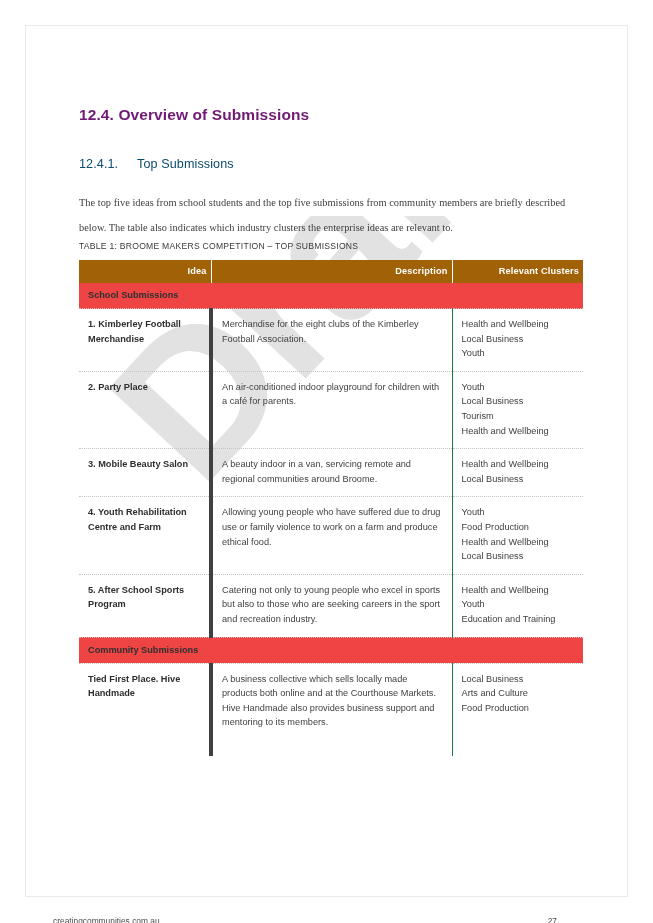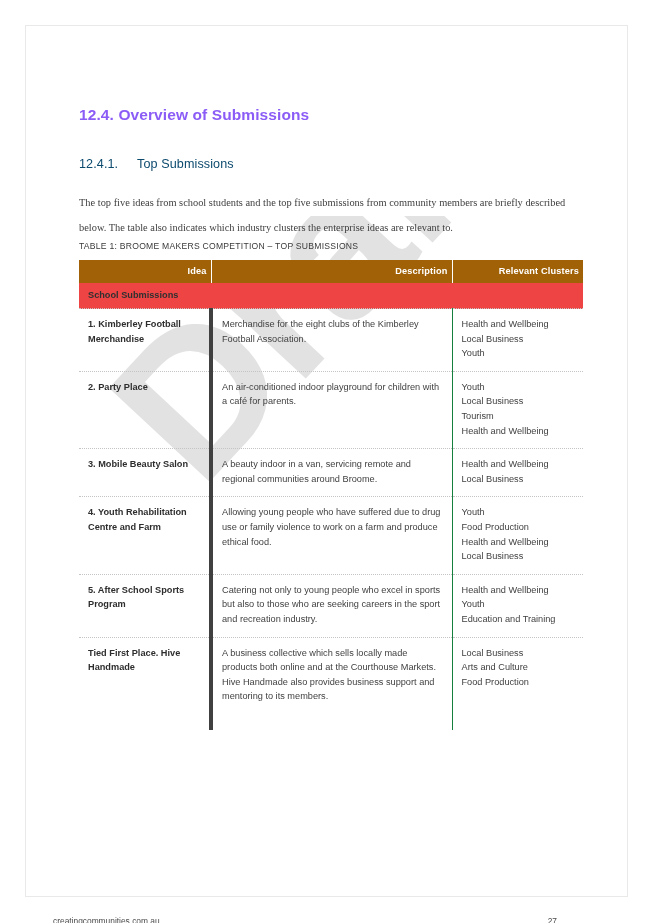--- a/index.html
+++ b/index.html
@@ -61,21 +61,21 @@
     width: 510px;
     z-index: 2;
   }
 
   .h2-heading {
     position: absolute;
     left: 0;
     top: 80px;
     font-size: 15.5px;
     font-weight: 700;
-    color: #8b5cf6;
+    color: #701a75;
     letter-spacing: 0.1px;
   }
   .h3-heading {
     position: absolute;
     left: 0;
     top: 131px;
     font-size: 12.6px;
     font-weight: 400;
     color: #0c4a6e;
     letter-spacing: 0.1px;
@@ -260,20 +260,23 @@
           </tr>
           <tr class="data-row">
             <td class="col-idea">5. After School Sports Program</td>
             <td class="col-desc">Catering not only to young people who excel in sports but also to those who are seeking careers in the sport and recreation industry.</td>
             <td class="col-clusters">
               <span class="cluster-line">Health and Wellbeing</span>
               <span class="cluster-line">Youth</span>
               <span class="cluster-line">Education and Training</span>
             </td>
           </tr>
+          <tr class="section-row">
+            <td colspan="3">Community Submissions</td>
+          </tr>
           <tr class="data-row last-row">
             <td class="col-idea">Tied First Place. Hive Handmade</td>
             <td class="col-desc">A business collective which sells locally made products both online and at the Courthouse Markets. Hive Handmade also provides business support and mentoring to its members.</td>
             <td class="col-clusters">
               <span class="cluster-line">Local Business</span>
               <span class="cluster-line">Arts and Culture</span>
               <span class="cluster-line">Food Production</span>
             </td>
           </tr>
         </tbody>

